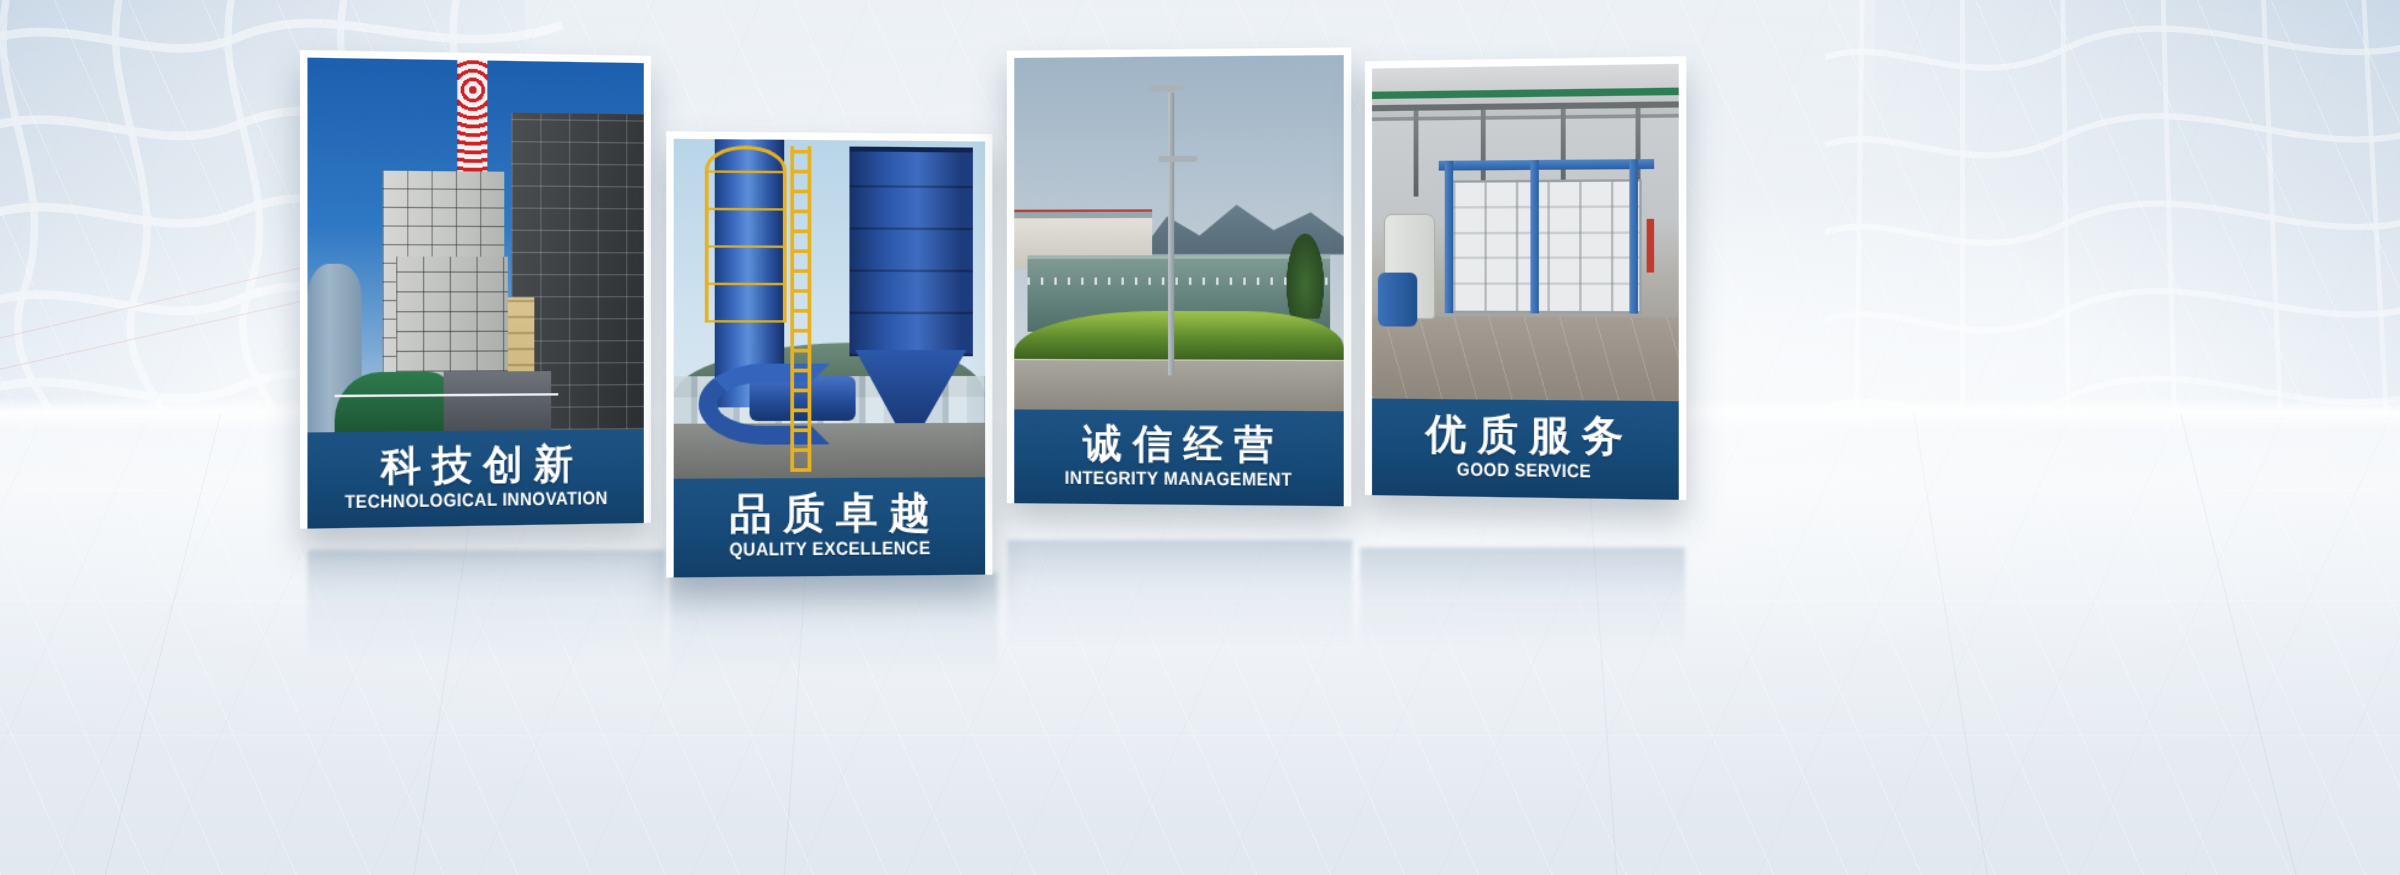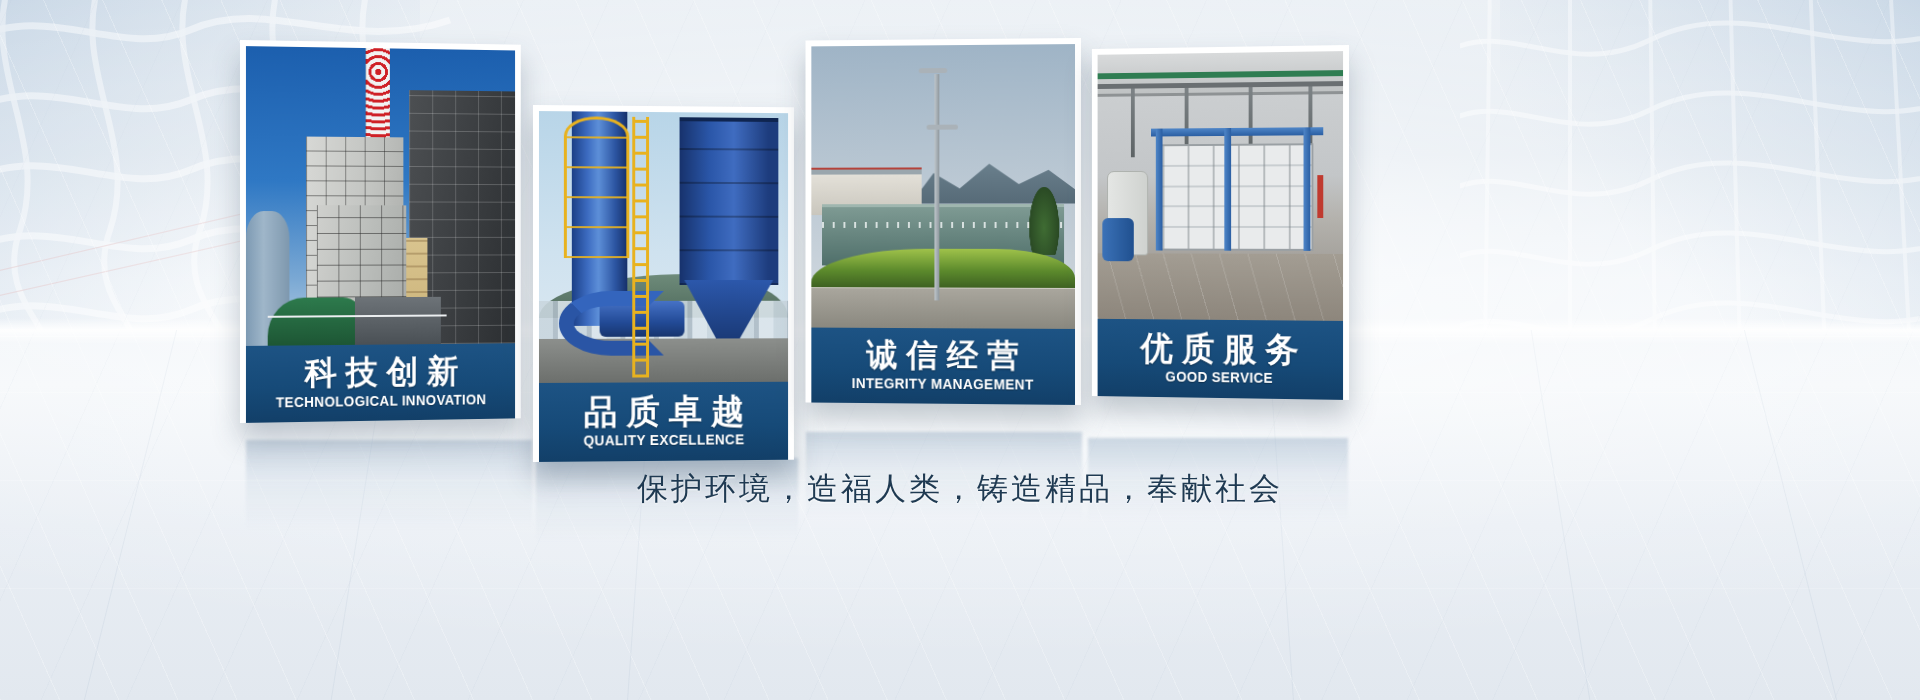--- a/index.html
+++ b/index.html
@@ -506,15 +506,14 @@
         <div class="red-handle"></div>
       </div>
       <div class="band">
         <div class="cn">优质服务</div>
         <div class="en">GOOD SERVICE</div>
       </div>
     </div>
 
   </div>
 
-  <div class="tagline">保护环境，造福人类，铸造精品，奉献社会</div>
 
 </div>
 
 </body></html>

